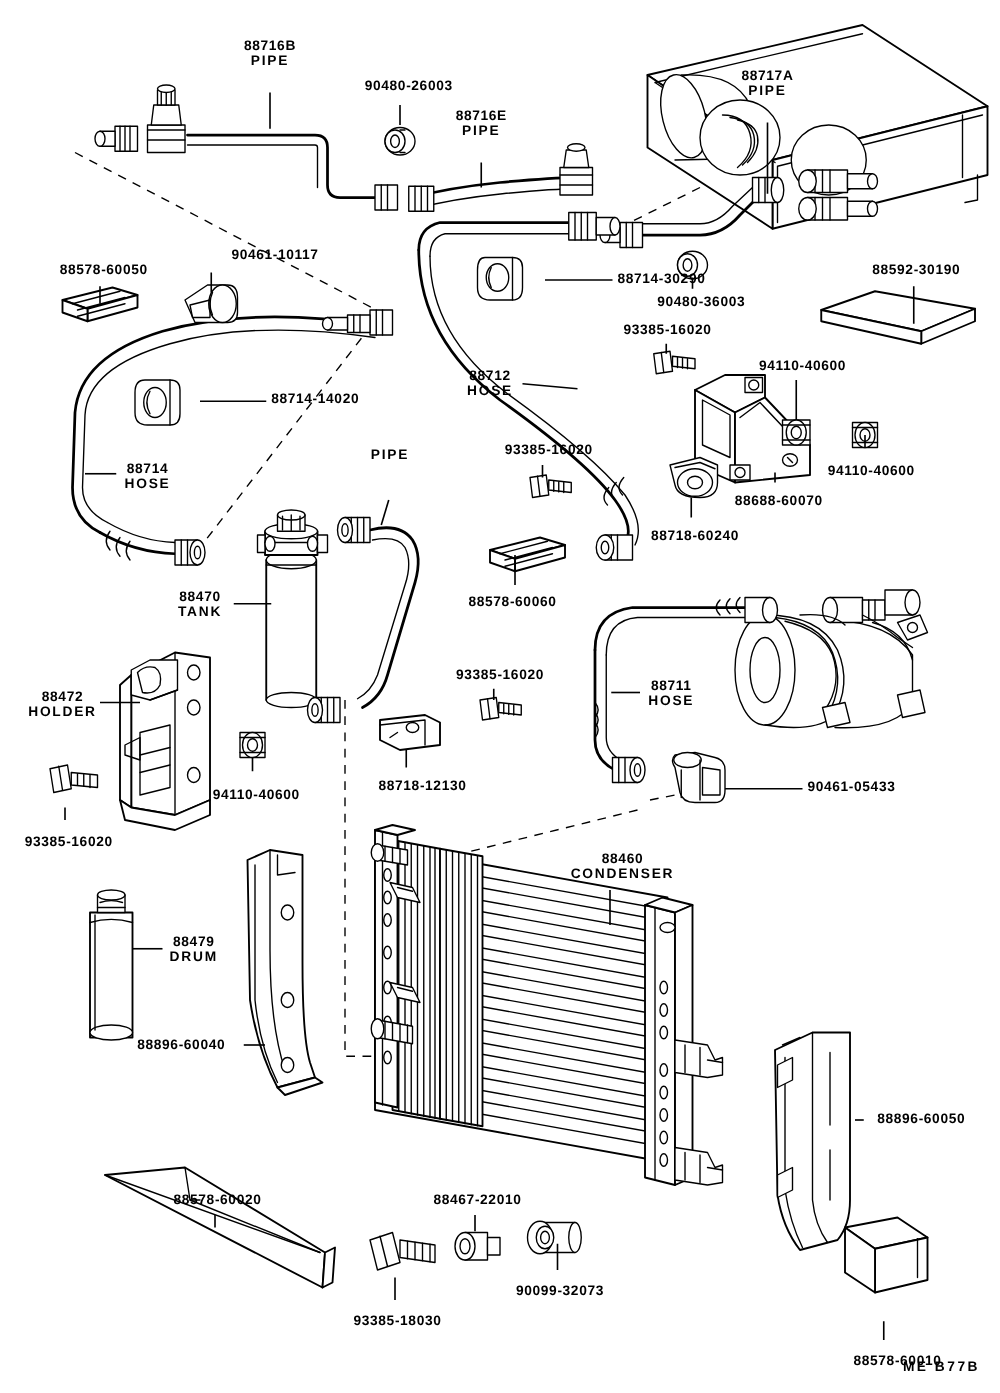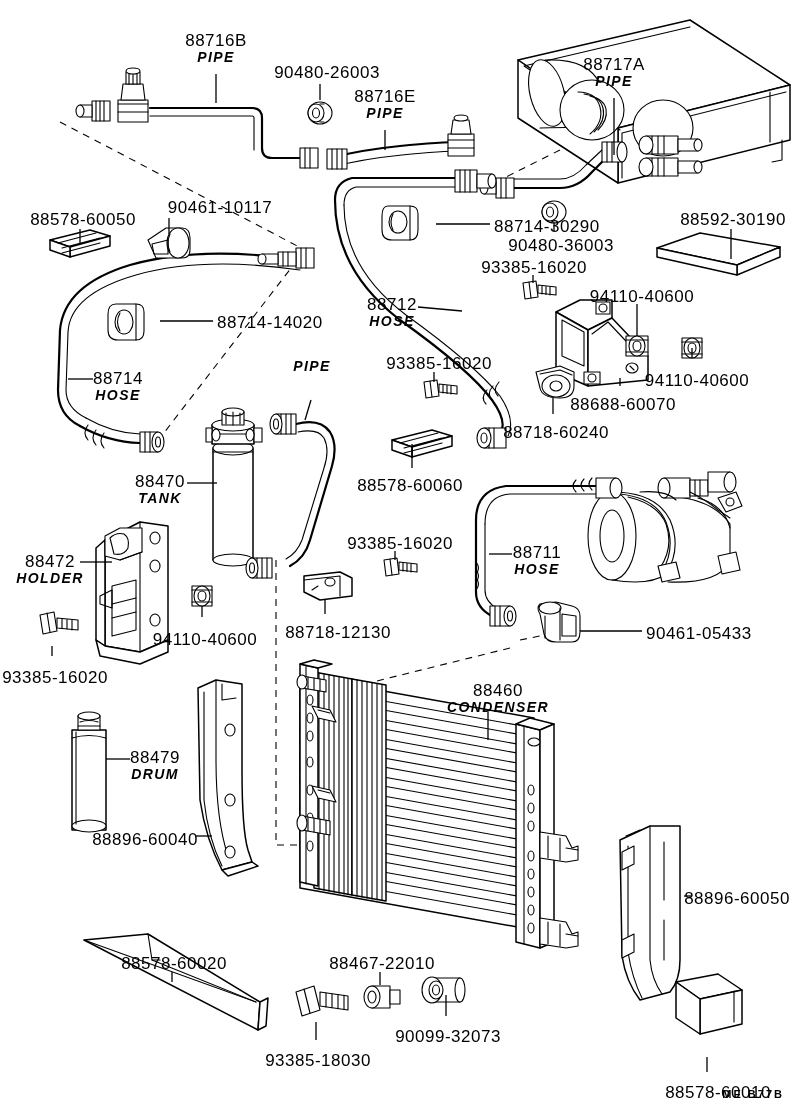--- a/index.html
+++ b/index.html
@@ -2,22 +2,22 @@
 <html><head>
 <meta charset="utf-8">
 <title>Parts Diagram</title>
 <style>
   html,body{margin:0;padding:0;background:#fff;}
   body{width:800px;height:1114px;overflow:hidden;
        font-family:"Liberation Sans","DejaVu Sans",sans-serif;color:#000;}
   #stage{position:relative;width:800px;height:1114px;background:#ffffff;}
   svg.layer{position:absolute;left:0;top:0;width:800px;height:1114px;}
   .lbl{position:absolute;white-space:nowrap;line-height:1.0;}
-  .lbl .num{display:block;font-size:17px;font-weight:400;letter-spacing:0.5px;}
-  .lbl .sub{display:block;font-size:14px;font-weight:700;letter-spacing:1.4px;margin-top:1px;font-style:italic;}
+  .lbl .num{display:block;font-size:11px;font-weight:700;letter-spacing:0.5px;}
+  .lbl .sub{display:block;font-size:11px;font-weight:700;letter-spacing:1.4px;margin-top:1px;}
   .lbl.c  {text-align:center;}
   .lbl.l  {text-align:left;}
   #wmark{position:absolute;right:16px;bottom:14px;font-size:11px;font-weight:700;
          letter-spacing:2px;font-family:"Liberation Sans",sans-serif;}
 </style>
 </head>
 <body>
 
 <div id="stage">
 

